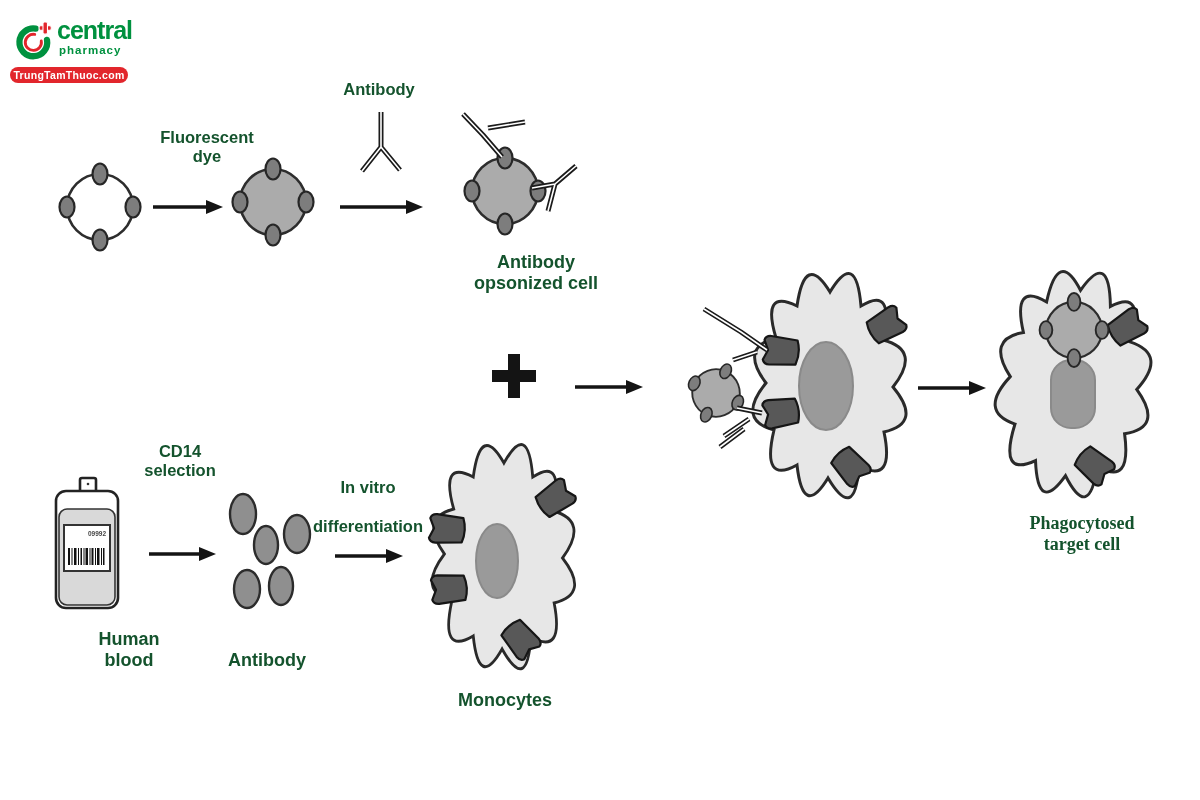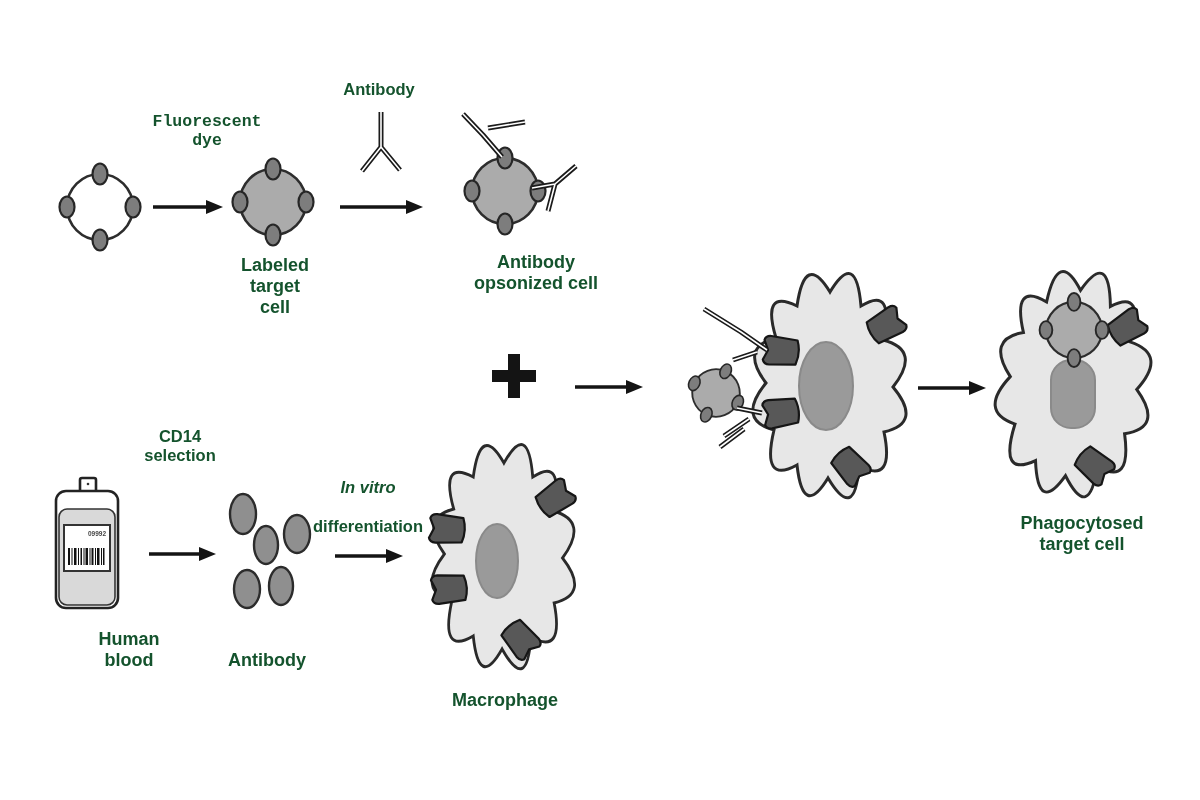--- a/index.html
+++ b/index.html
@@ -22,21 +22,21 @@
   .bottle-outline{fill:#ffffff;stroke:#232323;stroke-width:2.6;}
   .bottle-body{fill:#d9d9d9;stroke:#333333;stroke-width:1.6;}
   .bottle-label{fill:#ffffff;stroke:#333333;stroke-width:2;}
   .bar{fill:#111111;}
   .mono{fill:#8f8f8f;stroke:#2c2c2c;stroke-width:2.4;}
 
   
   .lbl{position:absolute;transform:translateX(-50%);text-align:center;color:#14532d;
        font-weight:bold;font-size:16.5px;line-height:1.18;white-space:pre-line;}
   .lbl-lg{font-size:18px;}
-  .it{font-style:italic;display:block;}
+  .it{display:block;}
   .ln{display:block;}
 
   
   .logo{position:absolute;left:10px;top:12px;width:122px;}
   .logo-row{display:flex;align-items:center;}
   .logo-text{margin-left:4px;}
   .logo-brand{color:#00913f;font-weight:bold;font-size:25px;line-height:1;letter-spacing:-1px;}
   .logo-tag{color:#00913f;font-weight:bold;font-size:11.5px;line-height:1;margin-top:2px;padding-left:2px;letter-spacing:1px;}
   .logo-badge{margin-top:5px;background:#e2262c;color:#ffffff;font-weight:bold;font-size:10.5px;
               text-align:center;border-radius:9px;padding:2px 0;width:118px;letter-spacing:0.3px;}
@@ -170,35 +170,49 @@
     <g>
       <use href="#mphage" transform="translate(503,556) scale(0.93,1)" class="mph"></use>
       <ellipse cx="497" cy="561" rx="21" ry="37" class="nuc"></ellipse>
       <use href="#receptor" transform="translate(445,529) rotate(184) scale(1.1)" class="rec"></use>
       <use href="#receptor" transform="translate(447,589) rotate(176) scale(1.1)" class="rec"></use>
       <use href="#receptor" transform="translate(557,497) rotate(-35) scale(1.1)" class="rec"></use>
       <use href="#receptor" transform="translate(522,641) rotate(50) scale(1.1)" class="rec"></use>
     </g>
   </svg>
 
-  <div class="lbl" style="left:207px;top:112px;font-family:Liberation Mono, monospace;">Fluorescent
+  <div class="lbl" style="left:207px;top:128px;">Fluorescent
 dye</div>
   <div class="lbl" style="left:379px;top:80px;">Antibody</div>
-  <div class="lbl lbl-lg" style="left:275px;top:255px;">Labeled
-target
-cell</div>
   <div class="lbl lbl-lg" style="left:536px;top:252px;">Antibody
 opsonized cell</div>
-  <div class="lbl" style="left:180px;top:427px;">CD14
+  <div class="lbl" style="left:180px;top:442px;">CD14
 selection</div>
   <div class="lbl lbl-lg" style="left:85px;top:629px;margin-left:44px;">Human
 blood</div>
   <div class="lbl lbl-lg" style="left:267px;top:650px;">Antibody</div>
   <div class="lbl" style="left:368px;top:459px;">
     <span class="it">In vitro</span>
     <span class="ln">differentiation</span>
   </div>
-  <div class="lbl lbl-lg" style="left:505px;top:690px;">Macrophage</div>
-  <div class="lbl lbl-lg" style="left:1082px;top:513px;">Phagocytosed
+  <div class="lbl lbl-lg" style="left:505px;top:690px;">Monocytes</div>
+  <div class="lbl lbl-lg" style="left:1082px;top:513px;font-family:Liberation Serif, serif;">Phagocytosed
 target cell</div>
 
+  <div class="logo">
+    <div class="logo-row">
+      <svg width="48" height="50" viewBox="0 0 48 50">
+        <path d="M41.3,28.3 A15.5,15.5 0 1 1 28.7,15.7" fill="none" stroke="#00913f" stroke-width="7" stroke-linecap="round"></path>
+        <path d="M34.9,29.4 A9,9 0 1 1 27.6,22.1" fill="none" stroke="#e2262c" stroke-width="3.2" stroke-linecap="round"></path>
+        <g>
+          <rect x="32.5" y="12.5" width="13.5" height="5" rx="1.5" fill="#e2262c" stroke="#fff" stroke-width="1.2"></rect>
+          <rect x="36.8" y="8.3" width="5" height="13.5" rx="1.5" fill="#e2262c" stroke="#fff" stroke-width="1.2"></rect>
+        </g>
+      </svg>
+      <div class="logo-text">
+        <div class="logo-brand">central</div>
+        <div class="logo-tag">pharmacy</div>
+      </div>
+    </div>
+    <div class="logo-badge">TrungTamThuoc.com</div>
+  </div>
 
 </div>
 
 </body></html>

